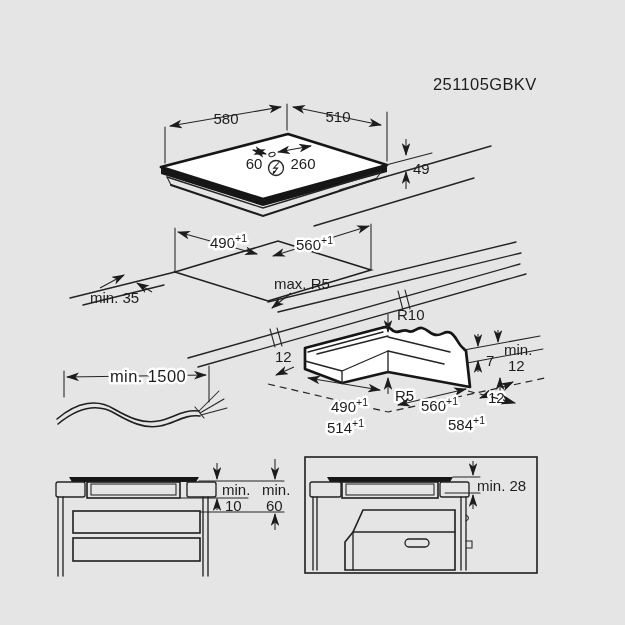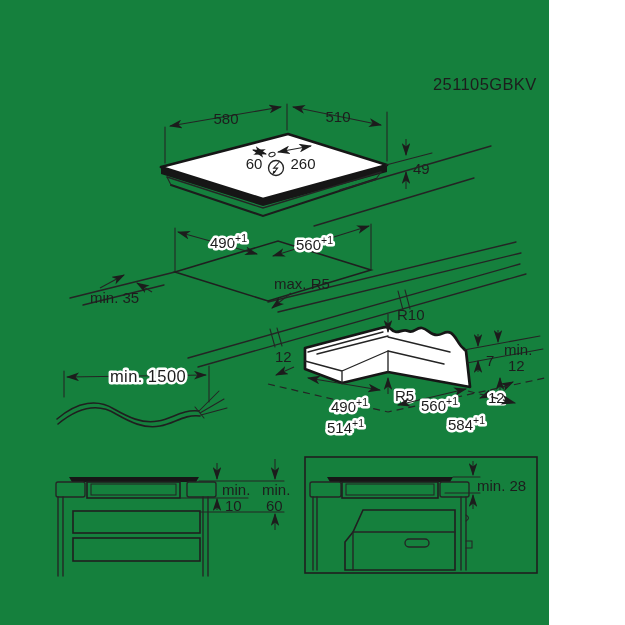--- a/index.html
+++ b/index.html
@@ -1,16 +1,16 @@
 <!DOCTYPE html>
 <html><head>
 <meta charset="utf-8">
 <style>
   html,body{margin:0;padding:0;background:#fff}
-  .page{width:549px;height:625px;background:#15803d;position:relative;overflow:hidden}
+  .page{width:625px;height:625px;background:#e5e5e5;position:relative;overflow:hidden}
   svg{display:block}
   
   .s1{stroke:#242424;stroke-width:1.05;fill:none;stroke-linecap:round}
   .s13{stroke:#242424;stroke-width:1.35;fill:none;stroke-linecap:round}
   .s15{stroke:#1f1f1f;stroke-width:1.6;fill:none;stroke-linecap:round}
   .s2{stroke:#1c1c1c;stroke-width:2.1;fill:none;stroke-linecap:round}
   .thk{stroke:#161616;stroke-width:2.7;fill:#fff;stroke-linejoin:round}
   .dim{stroke:#242424;stroke-width:1.05;fill:none}
   .dsh{stroke:#242424;stroke-width:1.2;fill:none;stroke-dasharray:7 5}
   .blk{fill:#161616;stroke:none}

